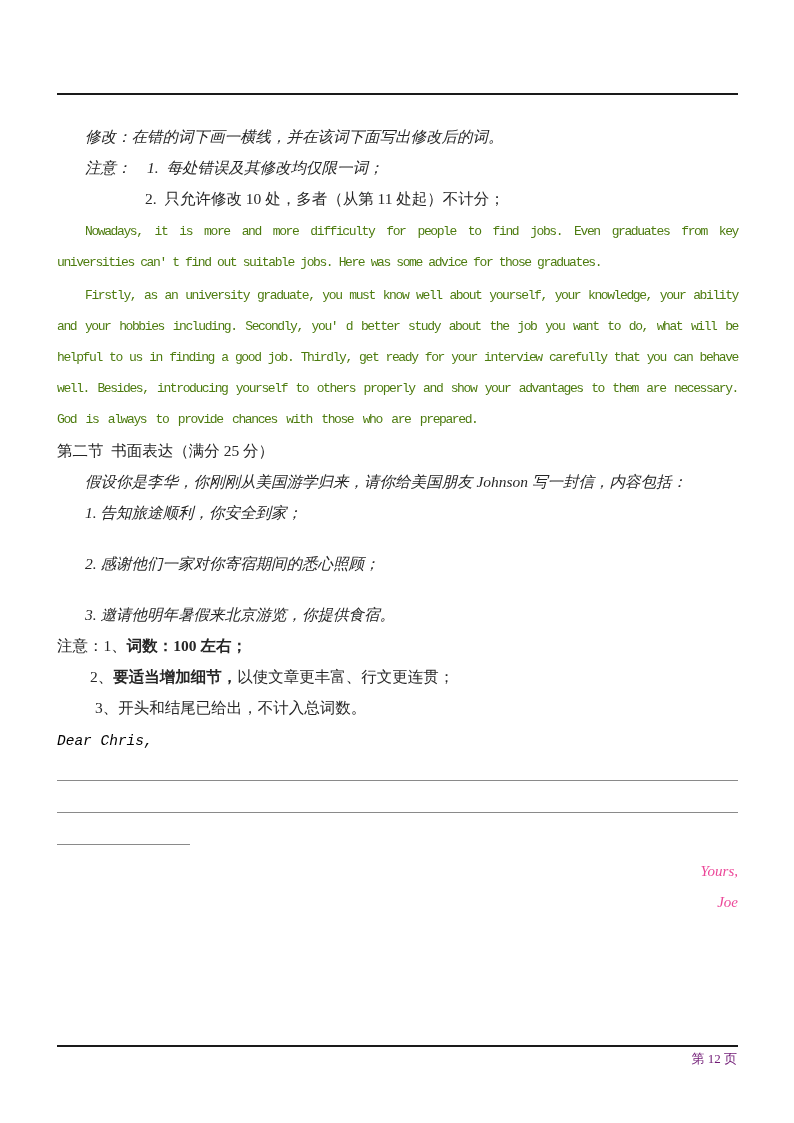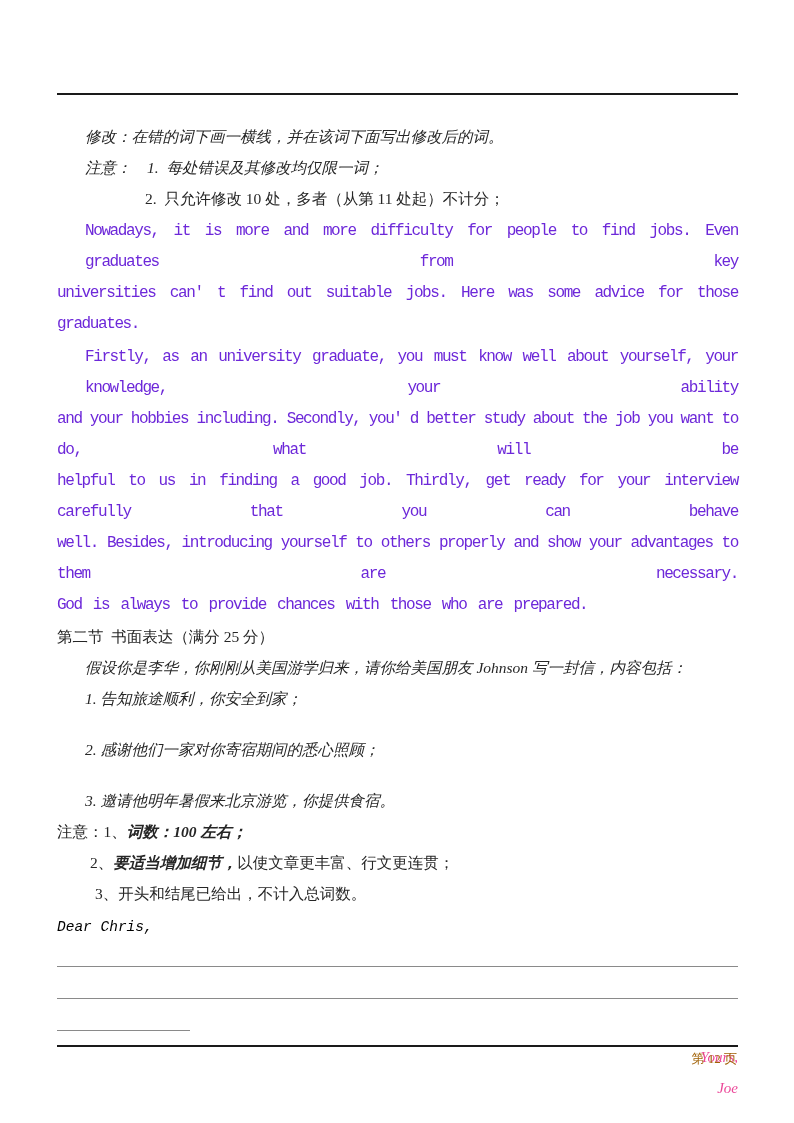--- a/index.html
+++ b/index.html
@@ -19,26 +19,26 @@
   .cn {
     font-family:"Liberation Serif","DejaVu Serif",serif;
     font-size:15.5px; line-height:31px; color:#262626;
     white-space:pre-wrap;
   }
   .ind-28 { padding-left:28px;font-style:italic; }
   .ind-88 { padding-left:88px; }
   .ind-33 { padding-left:33px; }
   .ind-38 { padding-left:38px; }
   .gap { margin-top:20px; }
-  .b { font-weight:bold;font-style:italic; }
+  .b { font-weight:bold; }
   .en-para { margin-top:2px; }
   .en-line {
     font-family:"Liberation Mono","DejaVu Sans Mono",monospace;
-    font-size:16px; letter-spacing:-1.4px; line-height:31px;
-    color:#6d28d9;
+    font-size:13px; letter-spacing:-1.4px; line-height:31px;
+    color:#4d7c0f;
     text-align:justify; text-align-last:justify;
     white-space:normal;
   }
   .en-line.first { padding-left:28px; }
   .en-line.last  { text-align-last:left; }
   .en-line.wide  { word-spacing:3px; }
   .salutation {
     font-family:"Liberation Mono","DejaVu Sans Mono",monospace;
     font-style:italic; font-size:14.5px; line-height:31px;
     color:#000000; margin-top:3px;
@@ -53,21 +53,21 @@
     text-align:right; color:#ec4899;
   }
   .closing { margin-top:11px; }
   .footer-rule {
     position:absolute; left:57px; top:1045px; width:681px; height:0;
     border-top:2px solid #1a1a1a;
   }
   .footer-text {
     position:absolute; right:57px; top:1050px;
     font-family:"Liberation Serif","DejaVu Serif",serif;
-    font-size:13px; color:#a16207;
+    font-size:13px; color:#701a75;
   }
 </style>
 </head>
 <body>
 
 <div class="page">
   <div class="top-rule"></div>
 
   <div class="content">
 

